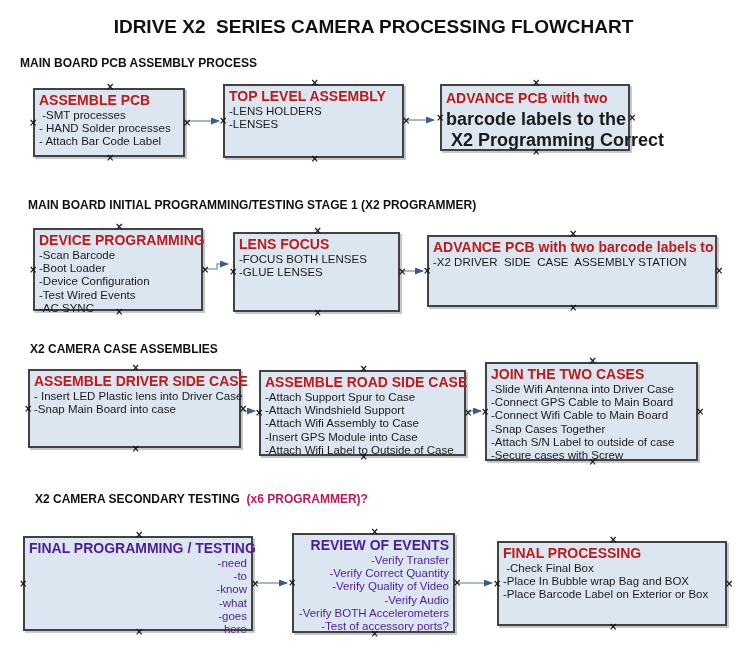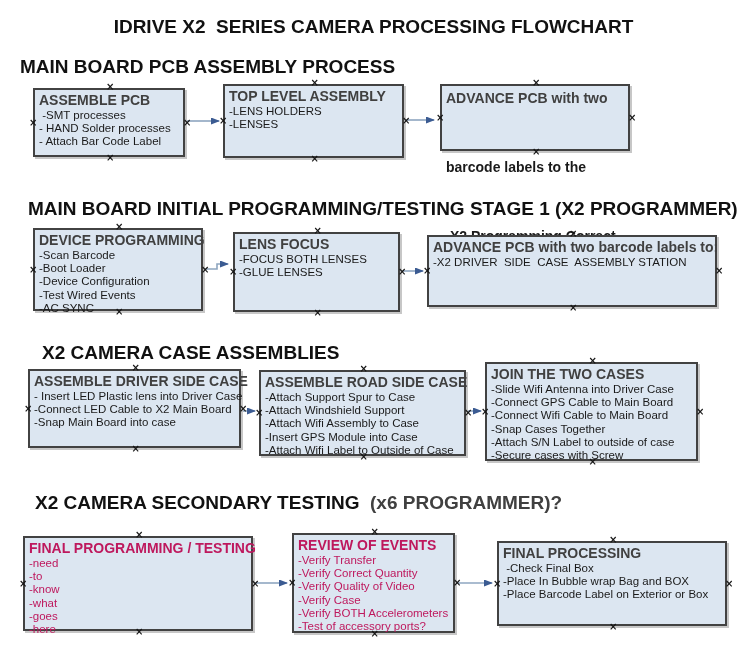--- a/index.html
+++ b/index.html
@@ -6,35 +6,35 @@
   .canvas{
     position:relative;width:747px;height:662px;background:#ffffff;
     font-family:"Liberation Sans",sans-serif;overflow:hidden;
   }
   .title{
     position:absolute;left:0;right:0;top:16px;margin:0;
     text-align:center;font-size:19px;font-weight:bold;color:#111;
     white-space:pre;letter-spacing:0px;
   }
   .sec-header{
-    position:absolute;font-size:19px;font-weight:bold;color:#111;white-space:pre;
-  }
-  .sec-header .red{color:#404040;}
+    position:absolute;font-size:12px;font-weight:bold;color:#111;white-space:pre;
+  }
+  .sec-header .red{color:#be185d;}
   .arrows{position:absolute;left:0;top:0;width:747px;height:662px;pointer-events:none;}
   .fbox{
     position:absolute;box-sizing:border-box;
     background:#dce6f1;border:2px solid #424242;
     box-shadow:2px 2px 0 rgba(130,130,130,0.45);
     padding:2px 4px;
   }
-  .bt{font-size:14px;line-height:17px;font-weight:bold;color:#404040;white-space:pre;}
+  .bt{font-size:14px;line-height:17px;font-weight:bold;color:#b91c1c;white-space:pre;}
   .li{font-size:11.5px;line-height:13.2px;color:#1a1a1a;white-space:pre;}
-  .items-bold .li{font-weight:bold;font-size:14px;line-height:21px;margin-top:48px;}
+  .items-bold .li{font-weight:bold;font-size:18px;line-height:21px;}
   .items-bold .bt{line-height:21px;}
-  .red-box .bt,.red-box .li{color:#be185d;}
+  .red-box .bt,.red-box .li{color:#4c1d95;text-align:right;}
   .hd{
     position:absolute;color:#141414;
     font:bold 10px "DejaVu Sans",sans-serif;line-height:8px;width:6px;height:8px;
     text-align:center;pointer-events:none;
   }
   .hd-t{top:-7px;left:50%;margin-left:-3px;}
   .hd-b{bottom:-7px;left:50%;margin-left:-3px;}
   .hd-l{left:-6px;top:50%;margin-top:-4px;}
   .hd-r{right:-6px;top:50%;margin-top:-4px;}
 </style>
@@ -123,26 +123,25 @@
 
   <div class="fbox" style="left:427px;top:235px;width:290px;height:72px">
     <div class="bt">ADVANCE PCB with two barcode labels to:</div>
     <div class="li">-X2 DRIVER  SIDE  CASE  ASSEMBLY STATION</div>
   <span class="hd hd-t">×</span>
       <span class="hd hd-b">×</span>
       <span class="hd hd-l">×</span>
       <span class="hd hd-r">×</span>
     </div>
 
-  <div class="sec-header" style="left:42px;top:342px">X2 CAMERA CASE ASSEMBLIES</div>
+  <div class="sec-header" style="left:30px;top:342px">X2 CAMERA CASE ASSEMBLIES</div>
 
   <div class="fbox" style="left:28px;top:369px;width:213px;height:79px">
     <div class="bt">ASSEMBLE DRIVER SIDE CASE</div>
     <div class="li">- Insert LED Plastic lens into Driver Case</div>
-    <div class="li">-Connect LED Cable to X2 Main Board</div>
     <div class="li">-Snap Main Board into case</div>
   <span class="hd hd-t">×</span>
       <span class="hd hd-b">×</span>
       <span class="hd hd-l">×</span>
       <span class="hd hd-r">×</span>
     </div>
 
   <div class="fbox" style="left:259px;top:370px;width:207px;height:86px">
     <div class="bt">ASSEMBLE ROAD SIDE CASE</div>
     <div class="li">-Attach Support Spur to Case</div>
@@ -184,21 +183,21 @@
       <span class="hd hd-b">×</span>
       <span class="hd hd-l">×</span>
       <span class="hd hd-r">×</span>
     </div>
 
   <div class="fbox red-box" style="left:292px;top:533px;width:163px;height:100px">
     <div class="bt">REVIEW OF EVENTS</div>
     <div class="li">-Verify Transfer</div>
     <div class="li">-Verify Correct Quantity</div>
     <div class="li">-Verify Quality of Video</div>
-    <div class="li">-Verify Case</div>
+    <div class="li">-Verify Audio</div>
     <div class="li">-Verify BOTH Accelerometers</div>
     <div class="li">-Test of accessory ports?</div>
   <span class="hd hd-t">×</span>
       <span class="hd hd-b">×</span>
       <span class="hd hd-l">×</span>
       <span class="hd hd-r">×</span>
     </div>
 
   <div class="fbox" style="left:497px;top:541px;width:230px;height:85px">
     <div class="bt">FINAL PROCESSING</div>

